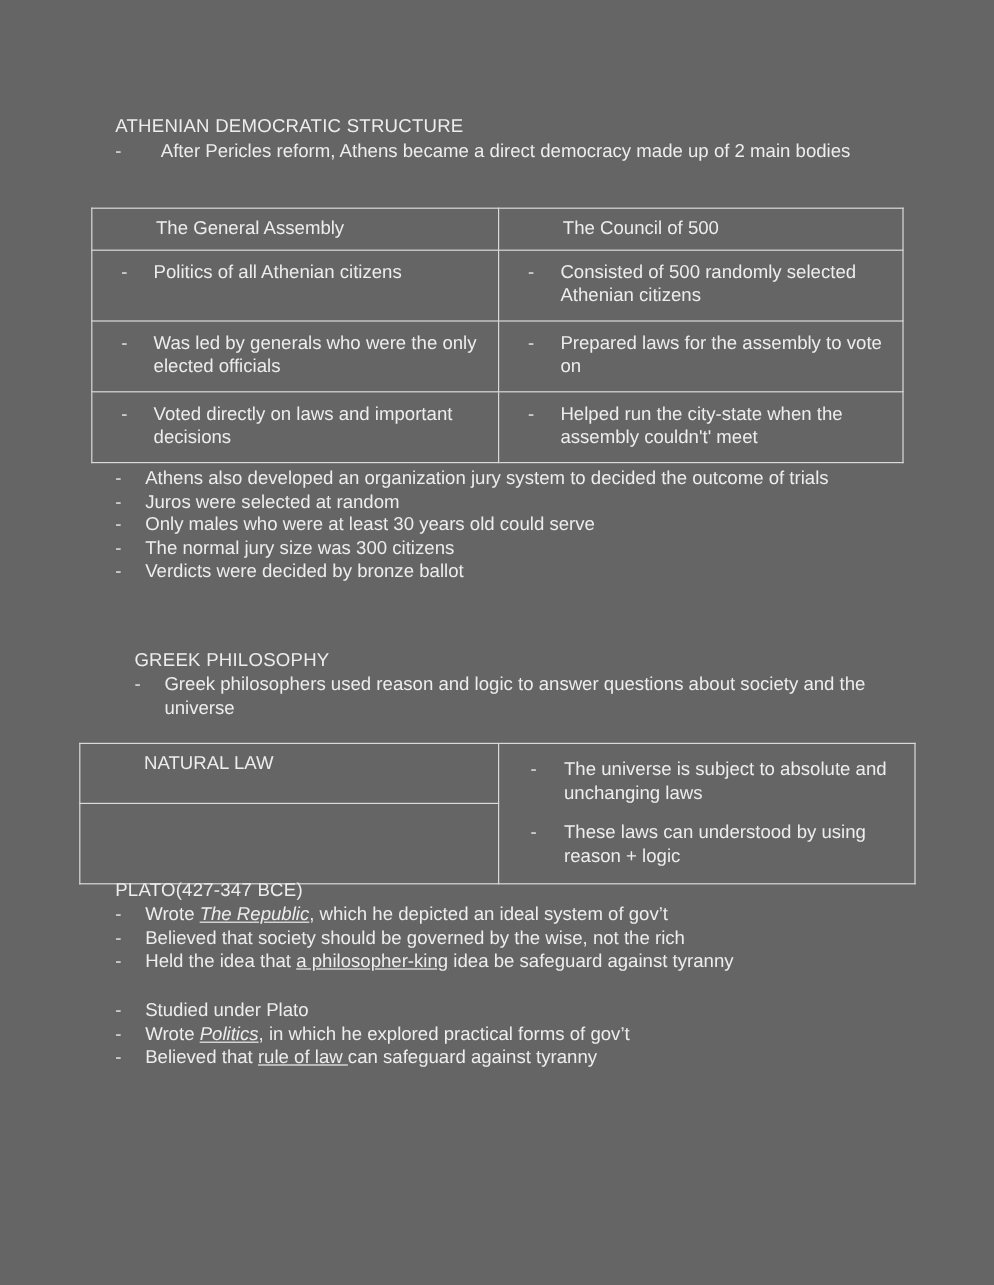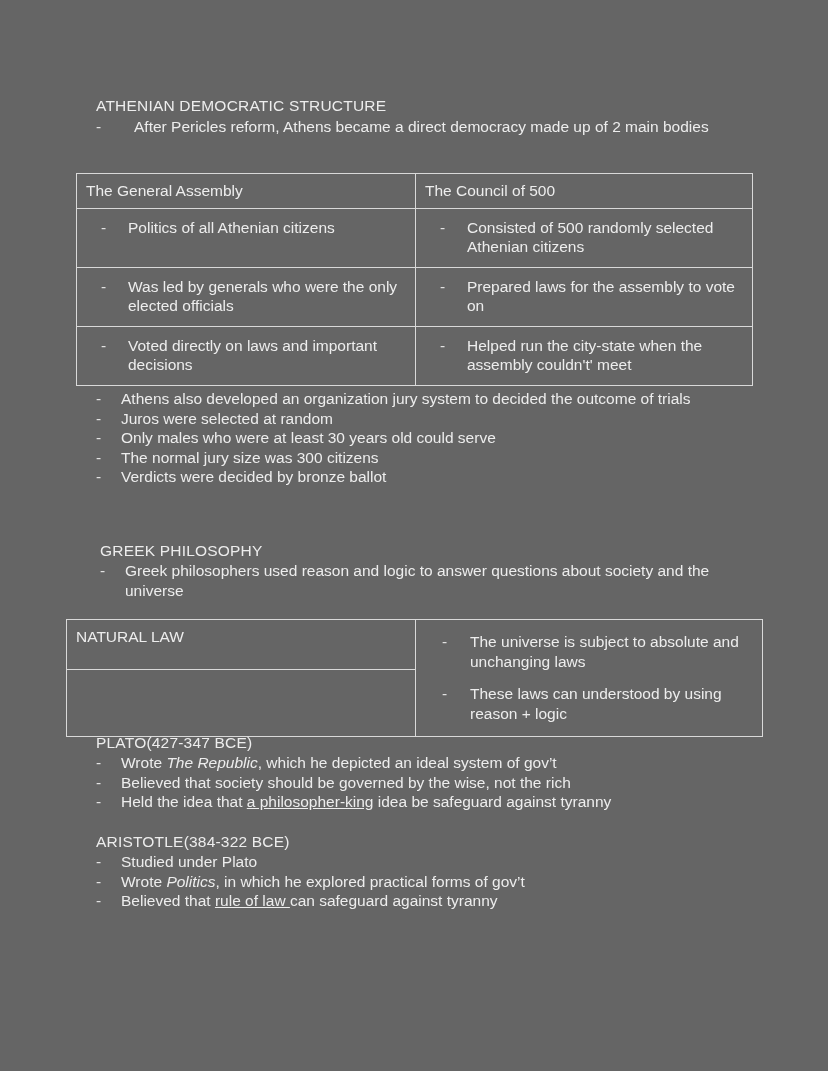--- a/index.html
+++ b/index.html
@@ -74,20 +74,21 @@
     border: 1.3px solid #d9d9d9;
     vertical-align: top;
     padding: 0;
     color: #ededed;
     font-size: 15.5px;
     line-height: 19.5px;
   }
   .cell-head {
     padding: 7px 0 7px 9px;
     white-space: pre;
+    margin-left: 44px;
   }
   .cell-body {
     padding: 9px 10px 10px 0;
   }
   .cell-body .bullet {
     display: flex;
     align-items: flex-start;
   }
   .cell-body .bullet .dash {
     width: 27px;
@@ -104,20 +105,21 @@
     margin-top: 13px;
   }
   .nl-cell .bullet .dash {
     width: 28px;
     flex: 0 0 28px;
     padding-left: 26px;
   }
 
   .ital-und {
     font-style: italic;
+    text-decoration: underline;
   }
   .und {
     text-decoration: underline;
   }
 </style>
 </head>
 <body>
 
 <div class="page">
 
@@ -223,21 +225,21 @@
         <span class="dash">-</span>
         <span class="btext">The normal jury size was 300 citizens</span>
       </li>
       <li class="bullet">
         <span class="dash">-</span>
         <span class="btext">Verdicts were decided by bronze ballot</span>
       </li>
     </ul>
   </div>
 
-  <div class="section" style="left:100px; top:541px; width:610px;">
+  <div class="section" style="left:112px; top:541px; width:610px;">
     <div class="sec-title">GREEK PHILOSOPHY</div>
     <ul class="bullets" style="margin-top:1px;">
       <li class="bullet">
         <span class="dash">-</span>
         <span class="btext">Greek philosophers used reason and logic to answer questions about society and the universe</span>
       </li>
     </ul>
   </div>
 
   <table class="tbl" style="left:66px; top:619px; width:696px;">
@@ -283,21 +285,20 @@
         <span class="btext">Believed that society should be governed by the wise, not the rich</span>
       </li>
       <li class="bullet">
         <span class="dash">-</span>
         <span class="btext"><span>Held the idea that </span><span class="und">a philosopher-king</span><span> idea be safeguard against tyranny</span></span>
       </li>
     </ul>
   </div>
 
   <div class="section" style="left:96px; top:832px; width:680px;">
-    <div class="sec-title">ARISTOTLE(384-322 BCE)</div>
     <ul class="bullets" style="margin-top:1px;">
       <li class="bullet">
         <span class="dash">-</span>
         <span class="btext">Studied under Plato</span>
       </li>
       <li class="bullet">
         <span class="dash">-</span>
         <span class="btext"><span>Wrote </span><span class="ital-und">Politics</span><span>, in which he explored practical forms of gov’t</span></span>
       </li>
       <li class="bullet">

